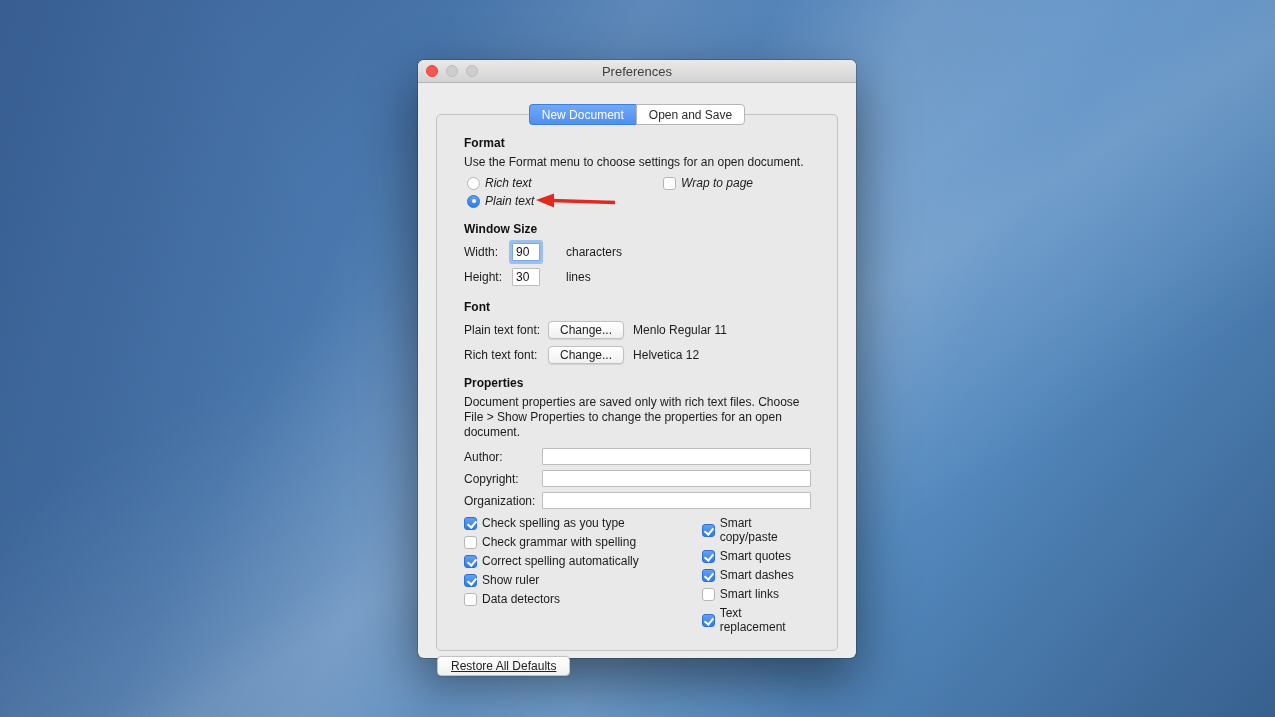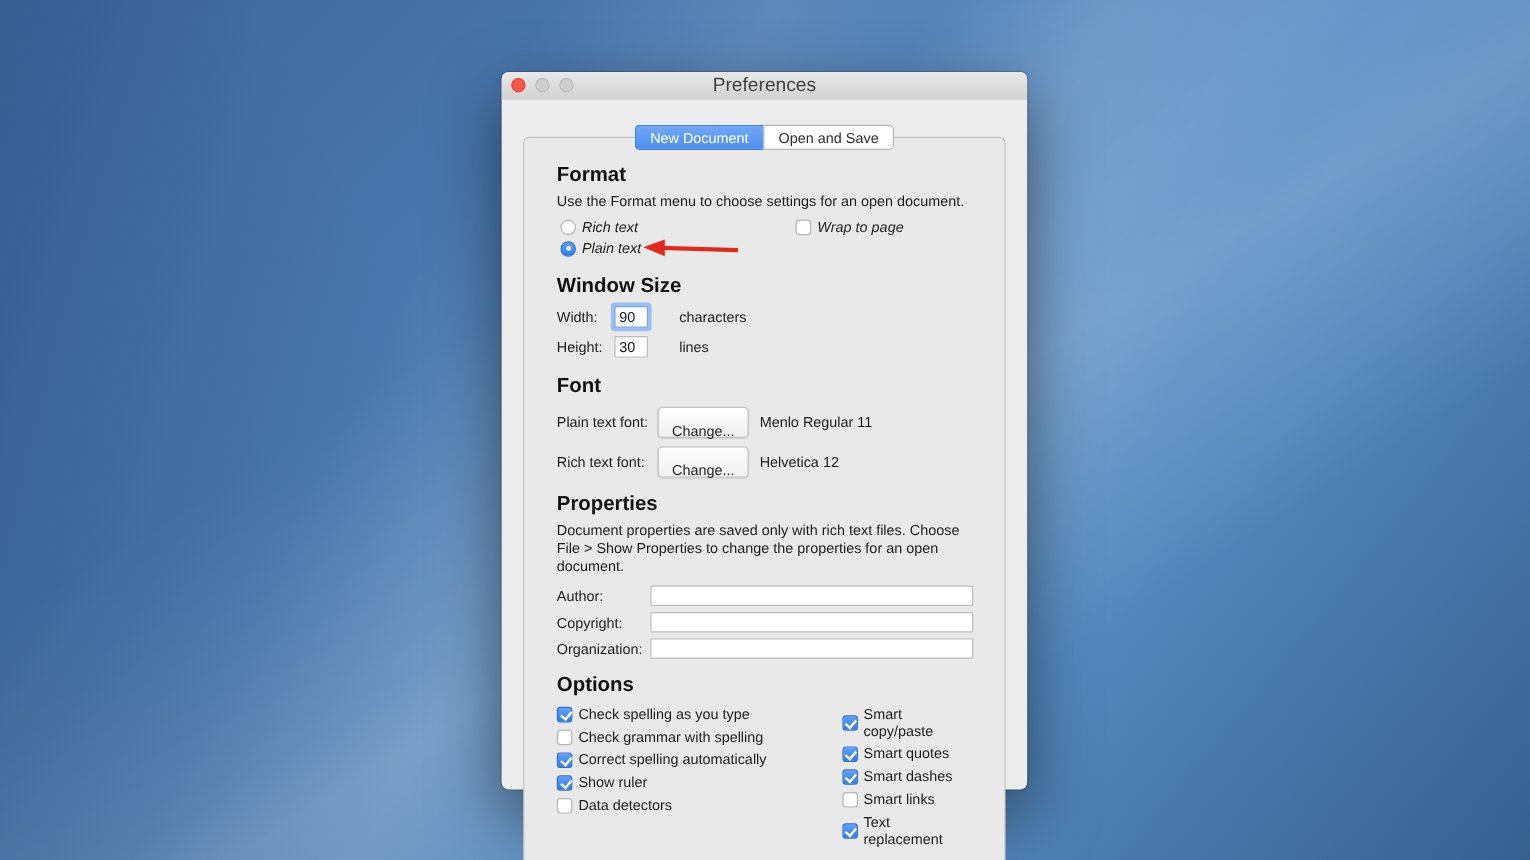--- a/index.html
+++ b/index.html
@@ -26,21 +26,21 @@
     background:#ececec; border-radius:6px;
     box-shadow:0 22px 55px rgba(0,0,0,.5), 0 0 0 1px rgba(0,0,0,.18);
   }
   .titlebar {
     position:relative; height:23px; border-radius:6px 6px 0 0;
     background:linear-gradient(#e9e9e9, #d3d3d3);
     border-bottom:1px solid #b4b4b4;
   }
   .title {
     position:absolute; inset:0; text-align:center; line-height:23px;
-    font-size:16px; color:#3f3f3f;
+    font-size:13px; color:#3f3f3f;
   }
   .traffic { position:absolute; left:8px; top:5px; display:flex; gap:8px; z-index:2; }
   .light { width:12px; height:12px; border-radius:50%; display:inline-block; }
   .light.red  { background:#f8564f; border:1px solid #e2443c; }
   .light.gray { background:#cecece; border:1px solid #bcbcbc; }
 
   
   .tabs { display:flex; justify-content:center; position:relative; z-index:2; margin-top:21px; }
   .tab {
     height:21px; padding:0 12px; font:12px "Liberation Sans", sans-serif;
@@ -50,21 +50,21 @@
   .tab.right { border-radius:0 4px 4px 0; }
   .tab.selected { background:linear-gradient(#71a8f6, #4e8ff0); border-color:#3e7fdd; color:#fff; }
 
   
   .panel {
     margin:-11px 18px 0 18px; min-height:504px;
     background:#e9e9e9; border:1px solid #c3c3c3; border-radius:5px;
     padding:21px 26px 16px 27px;
     font-size:12px; color:#1c1c1c;
   }
-  .sec-heading { font-weight:bold; font-size:17px; color:#111; }
+  .sec-heading { font-weight:bold; font-size:12px; color:#111; }
   .sec-desc { margin-top:5px; line-height:15px; max-width:356px; }
 
   .format-grid { display:grid; grid-template-columns:196px auto; margin:6px 0 0 3px; row-gap:4px; align-items:center;font-style:italic; }
   .radio-row, .check-row { display:flex; align-items:center; gap:5px; position:relative; }
   .lbl { line-height:14px; }
 
   .radio {
     width:13px; height:13px; border-radius:50%; background:#fff;
     border:1px solid #b6b6b6; display:inline-block; position:relative; flex:0 0 13px;
   }
@@ -91,21 +91,21 @@
     height:18px; border:1px solid #bdbdbd; background:#fff; border-radius:1px;
     font:12px "Liberation Sans", sans-serif; padding:0 3px; color:#111;
   }
   .field.small { width:28px; }
   .field.focused { border-color:#7aa9ea; box-shadow:0 0 0 3px rgba(106,164,240,.62); outline:none; }
   .unit { margin-left:26px; }
 
   .font-row { display:flex; align-items:center; margin-top:7px; }
   .font-label { width:84px; }
   .change-btn {
-    height:18px; padding:12px 11px; margin-right:9px;
+    height:18px; padding:0 11px; margin-right:9px;
     border:1px solid #c1c1c1; border-radius:4px;
     background:linear-gradient(#ffffff,#f0f0f0);
     font:12px "Liberation Sans", sans-serif; color:#222;
     box-shadow:0 0.5px 1px rgba(0,0,0,.1);
   }
 
   .prop-row { display:flex; align-items:center; margin-top:5px; }
   .prop-label { width:78px; }
   .field.wide { width:271px; height:17px; }
 
@@ -203,21 +203,20 @@
     </div>
     <div class="prop-row">
       <span class="prop-label">Copyright:</span>
       <input class="field wide" value="" style="">
     </div>
     <div class="prop-row">
       <span class="prop-label">Organization:</span>
       <input class="field wide" value="" style="">
     </div>
 
-    <div class="sec-heading mt12">Options</div>
     <div class="options-cols">
       <div class="col left">
         <div class="check-row">
           <span class="checkbox checked"></span>
           <span class="lbl">Check spelling as you type</span>
         </div>
         <div class="check-row">
           <span class="checkbox"></span>
           <span class="lbl">Check grammar with spelling</span>
         </div>

